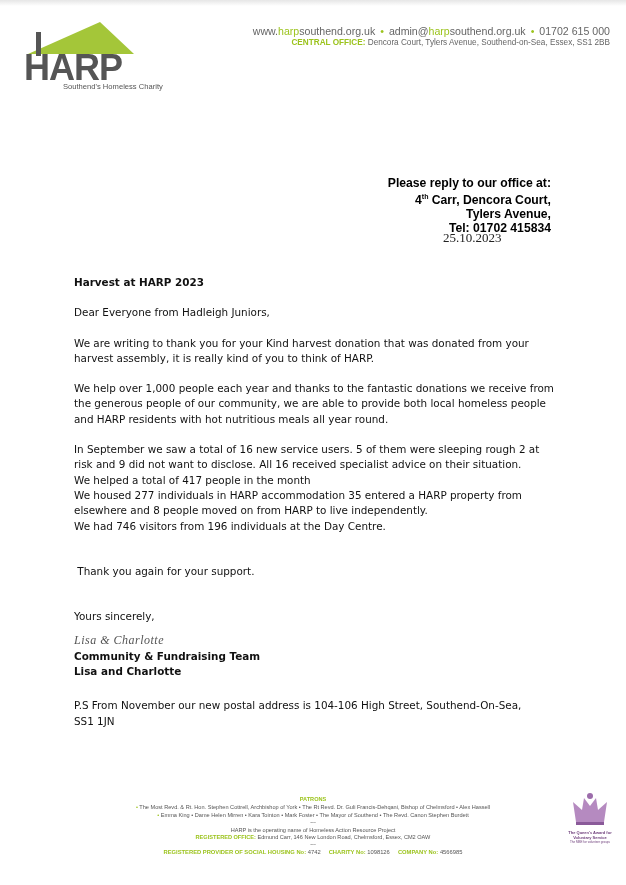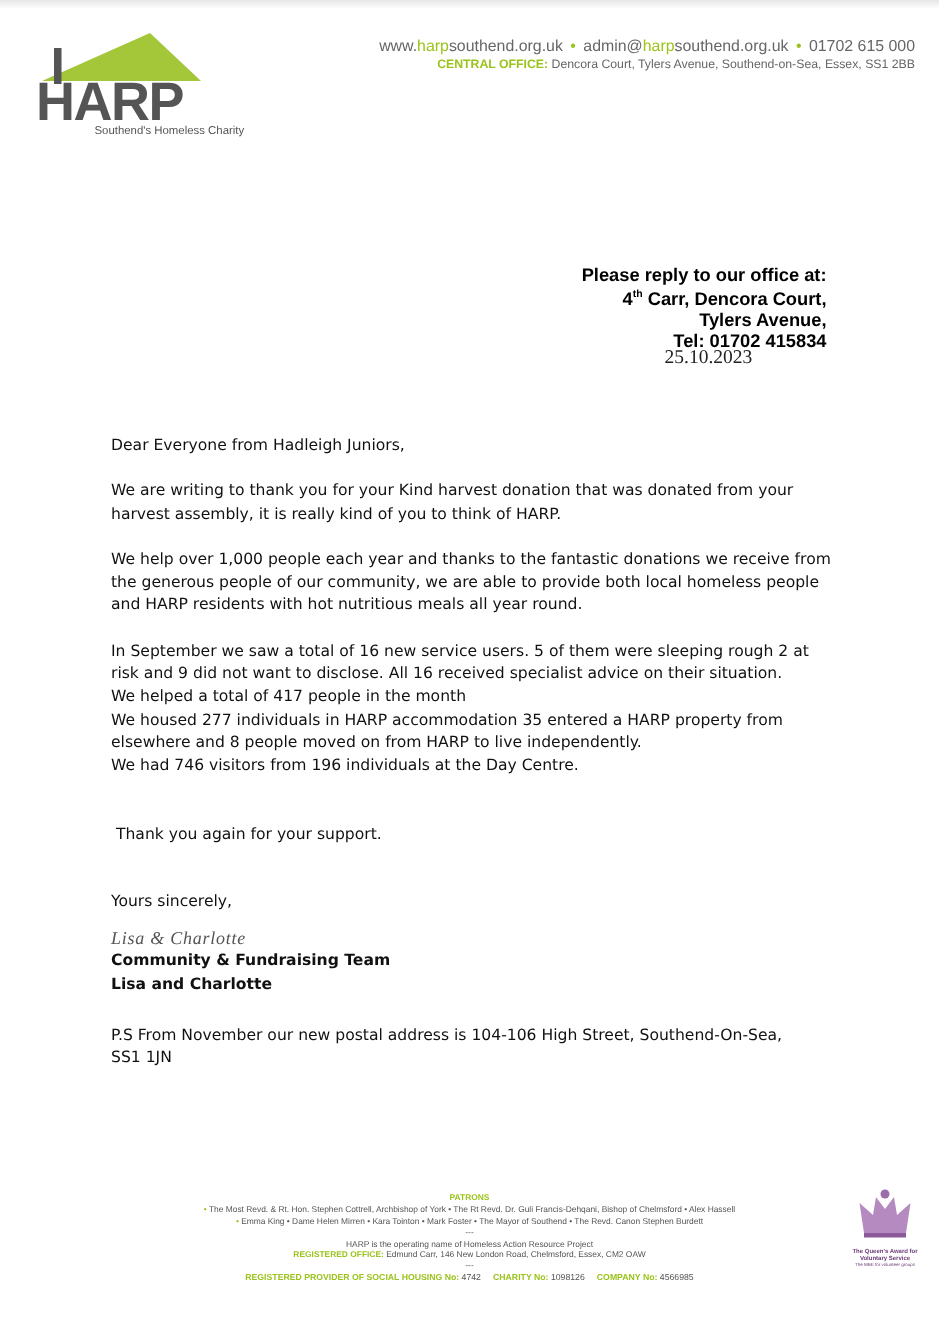--- a/index.html
+++ b/index.html
@@ -68,20 +68,21 @@
 <div class="reply">
   <div>Please reply to our office at:</div>
   <div><span>4</span><sup>th</sup><span> Carr, Dencora Court,</span></div>
   <div>Tylers Avenue,</div>
   <div>Tel: 01702 415834</div>
 </div>
 
 <div class="date">25.10.2023</div>
 
 <div class="body">
+  <p class="title">Harvest at HARP 2023</p>
   <div class="sp1"></div>
   <p>Dear Everyone from Hadleigh Juniors,</p>
   <div class="sp1"></div>
   <p>We are writing to thank you for your Kind harvest donation that was donated from your harvest assembly, it is really kind of you to think of HARP.</p>
   <div class="sp1"></div>
   <p>We help over 1,000 people each year and thanks to the fantastic donations we receive from the generous people of our community, we are able to provide both local homeless people and HARP residents with hot nutritious meals all year round.</p>
   <div class="sp1"></div>
   <p>In September we saw a total of 16 new service users. 5 of them were sleeping rough 2 at risk and 9 did not want to disclose. All 16 received specialist advice on their situation.</p>
   <p>We helped a total of 417 people in the month</p>
   <p>We housed 277 individuals in HARP accommodation 35 entered a HARP property from elsewhere and 8 people moved on from HARP to live independently.</p>

